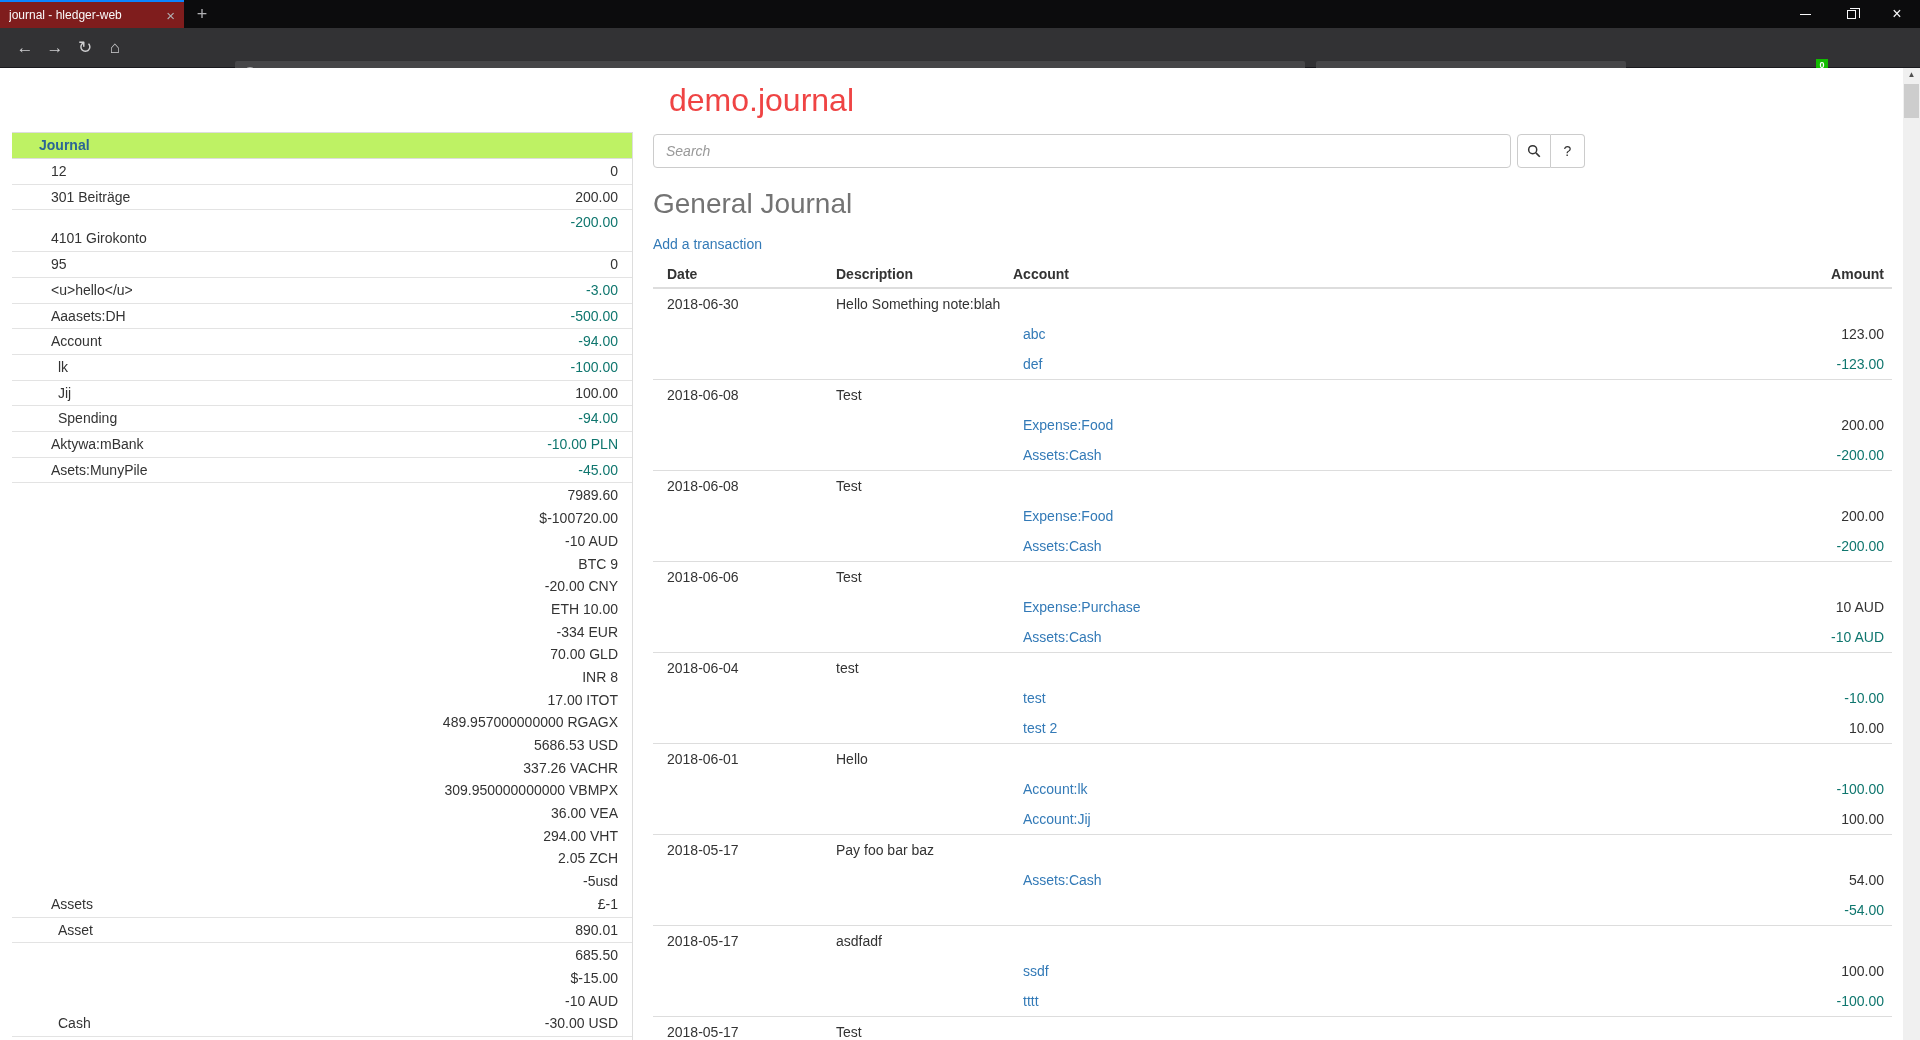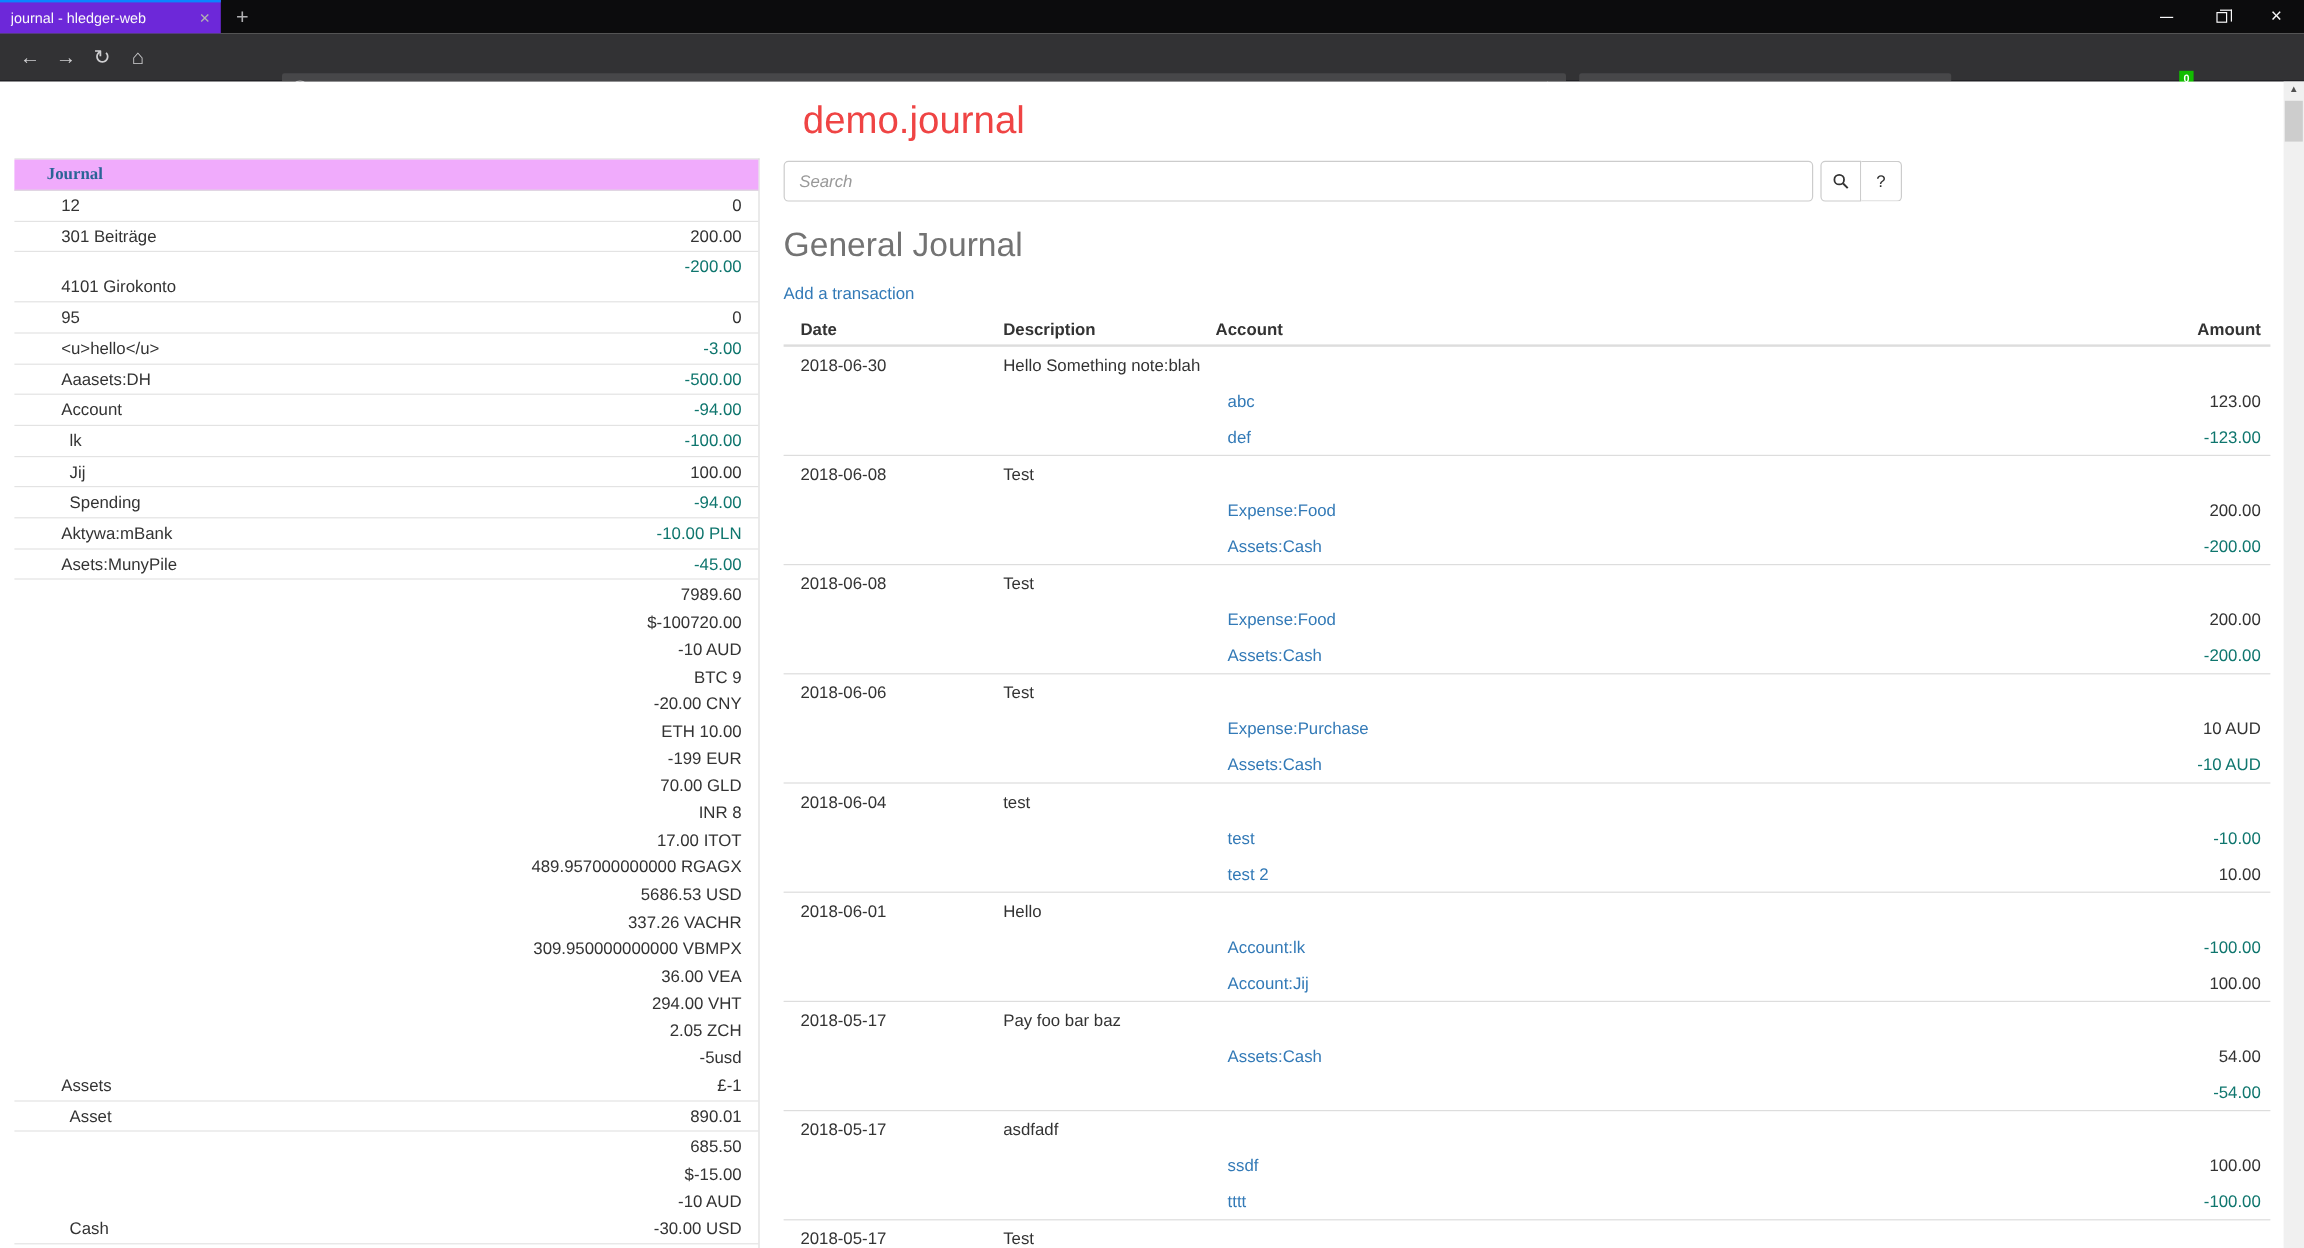--- a/index.html
+++ b/index.html
@@ -1,21 +1,21 @@
 <!DOCTYPE html>
 <html><head>
 <meta charset="utf-8">
 <style>
   * { box-sizing: border-box; margin: 0; padding: 0; }
   html,body { width:1920px; height:1040px; overflow:hidden; background:#fff;
     font-family:"Liberation Sans","DejaVu Sans",sans-serif; }
 
   
   .tabbar { position:absolute; top:0; left:0; width:1920px; height:28px; background:#0c0c0d; }
-  .tab { position:absolute; top:0; left:0; width:184px; height:28px; background:#6d28d9;
+  .tab { position:absolute; top:0; left:0; width:184px; height:28px; background:#7f1d1d;
          border-top:2px solid #0a84ff; display:flex; align-items:center; padding:0 6px 0 9px; }
   .tab-title { color:#f9f9fa; font-size:12px; flex:1; white-space:nowrap; overflow:hidden; }
   .tab-close { color:#b1b1b3; font-size:15px; line-height:15px; padding:0 3px; cursor:default; }
   .newtab { position:absolute; top:3px; left:190px; width:24px; height:24px; color:#b1b1b3;
             font-size:18px; text-align:center; line-height:22px; }
   .wincontrols { position:absolute; top:0; right:0; height:28px; display:flex; }
   .winbtn { width:46px; height:28px; display:flex; align-items:center; justify-content:center; color:#f9f9fa; }
   .win-min-glyph { width:11px; height:1px; background:#f9f9fa; }
   .win-restore-glyph { width:9px; height:9px; border:1px solid #f9f9fa; position:relative; }
   .win-restore-glyph::before { content:""; position:absolute; top:-3px; left:2px; width:9px; height:9px;
@@ -69,22 +69,22 @@
 
   
   .pagescroll { position:absolute; top:0; right:0; width:17px; height:972px; background:#f0f0f0; }
   .pagescroll .sarrow { position:absolute; top:2px; left:0; width:17px; text-align:center;
                         color:#505050; font-size:8px; }
   .pagescroll .sthumb { position:absolute; top:16px; left:1px; width:15px; height:34px; background:#cdcdcd; }
 
   
   .sidebar { position:absolute; left:12px; top:64px; width:621px; border-top:1px solid #ddd;
              border-right:1px solid #ddd; }
-  .shead { background:#f0abfc; border-bottom:1px solid #ddd; height:26px; line-height:25px;
-           padding-left:27px;font-family:Liberation Serif, serif; }
+  .shead { background:#bef264; border-bottom:1px solid #ddd; height:26px; line-height:25px;
+           padding-left:27px; }
   .shead a { color:#2a6496; font-weight:bold; text-decoration:none; font-size:14px; }
   .srow { display:flex; border-bottom:1px solid #e3e3e3; padding:1px 0; }
   .sname { flex:1; align-self:flex-end; line-height:22.7px; white-space:nowrap; }
   .samts { text-align:right; padding-right:14px; }
   .sline { height:22.7px; line-height:22.7px; white-space:nowrap; }
   .neg { color:#0f766e; }
 
   
   .main { position:absolute; left:653px; top:0; width:1239px; }
   .pgtitle { margin-top:14px; font-size:32px; font-weight:500; color:#ef4444;margin-left:16px; }
@@ -281,21 +281,21 @@
         </div>
         <div class="srow">
           <div class="sname" style="padding-left: 39px;">Assets</div>
           <div class="samts">
             <div class="sline">7989.60</div>
             <div class="sline">$-100720.00</div>
             <div class="sline">-10 AUD</div>
             <div class="sline">BTC 9</div>
             <div class="sline">-20.00 CNY</div>
             <div class="sline">ETH 10.00</div>
-            <div class="sline">-199 EUR</div>
+            <div class="sline">-334 EUR</div>
             <div class="sline">70.00 GLD</div>
             <div class="sline">INR 8</div>
             <div class="sline">17.00 ITOT</div>
             <div class="sline">489.957000000000 RGAGX</div>
             <div class="sline">5686.53 USD</div>
             <div class="sline">337.26 VACHR</div>
             <div class="sline">309.950000000000 VBMPX</div>
             <div class="sline">36.00 VEA</div>
             <div class="sline">294.00 VHT</div>
             <div class="sline">2.05 ZCH</div>

